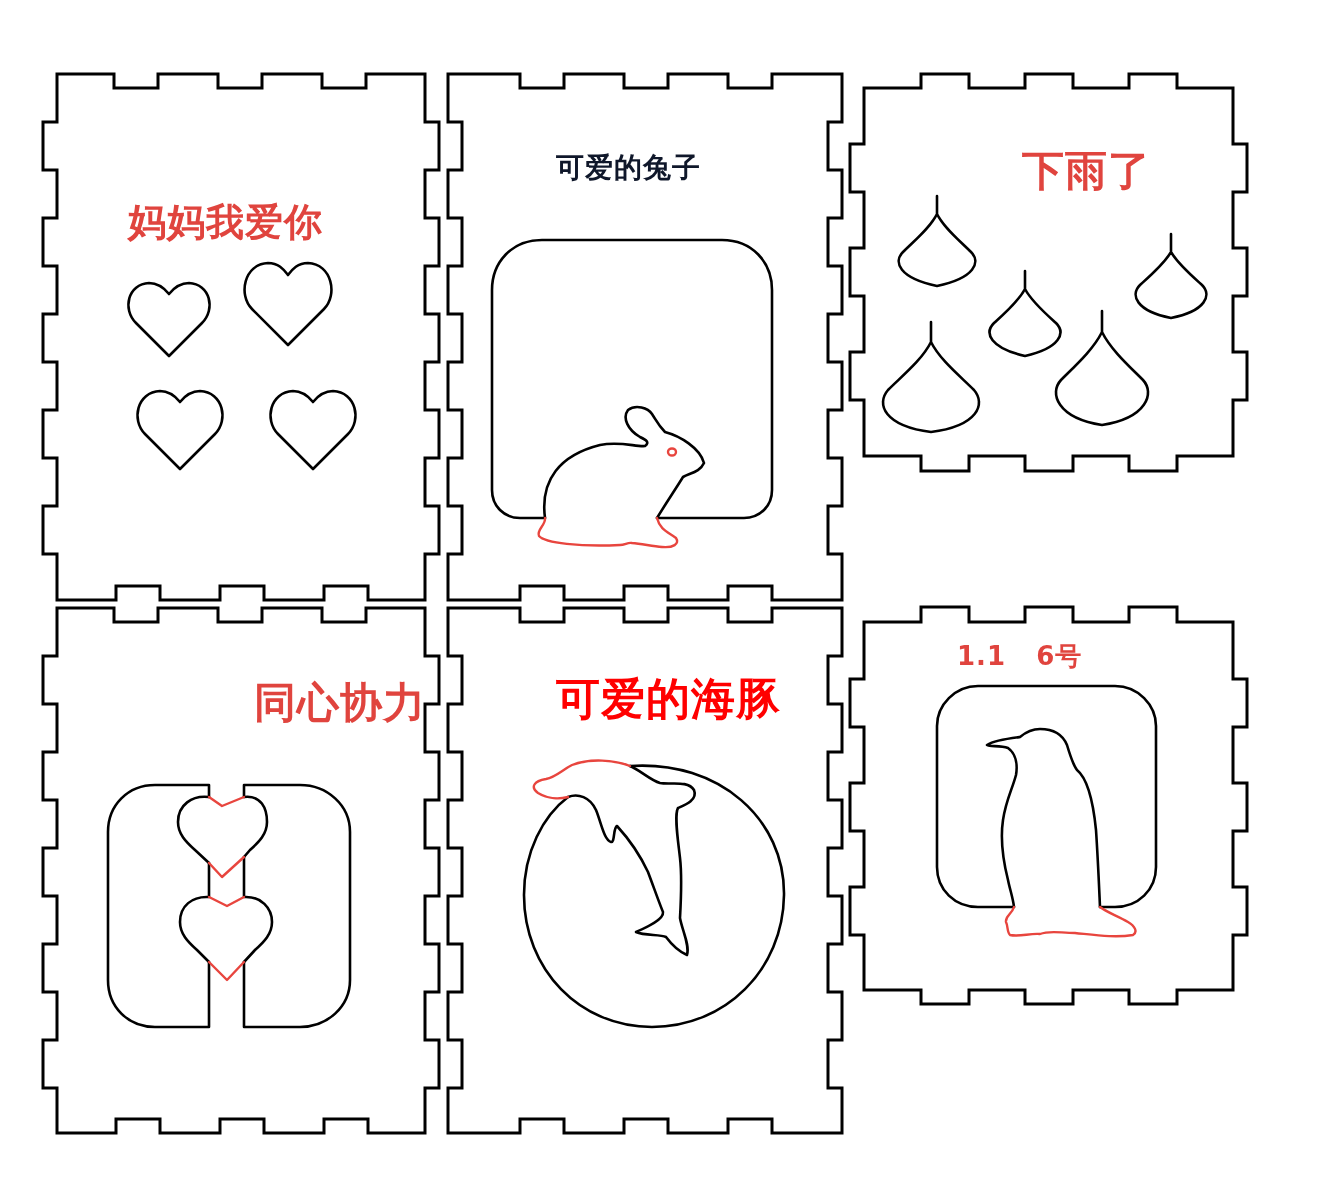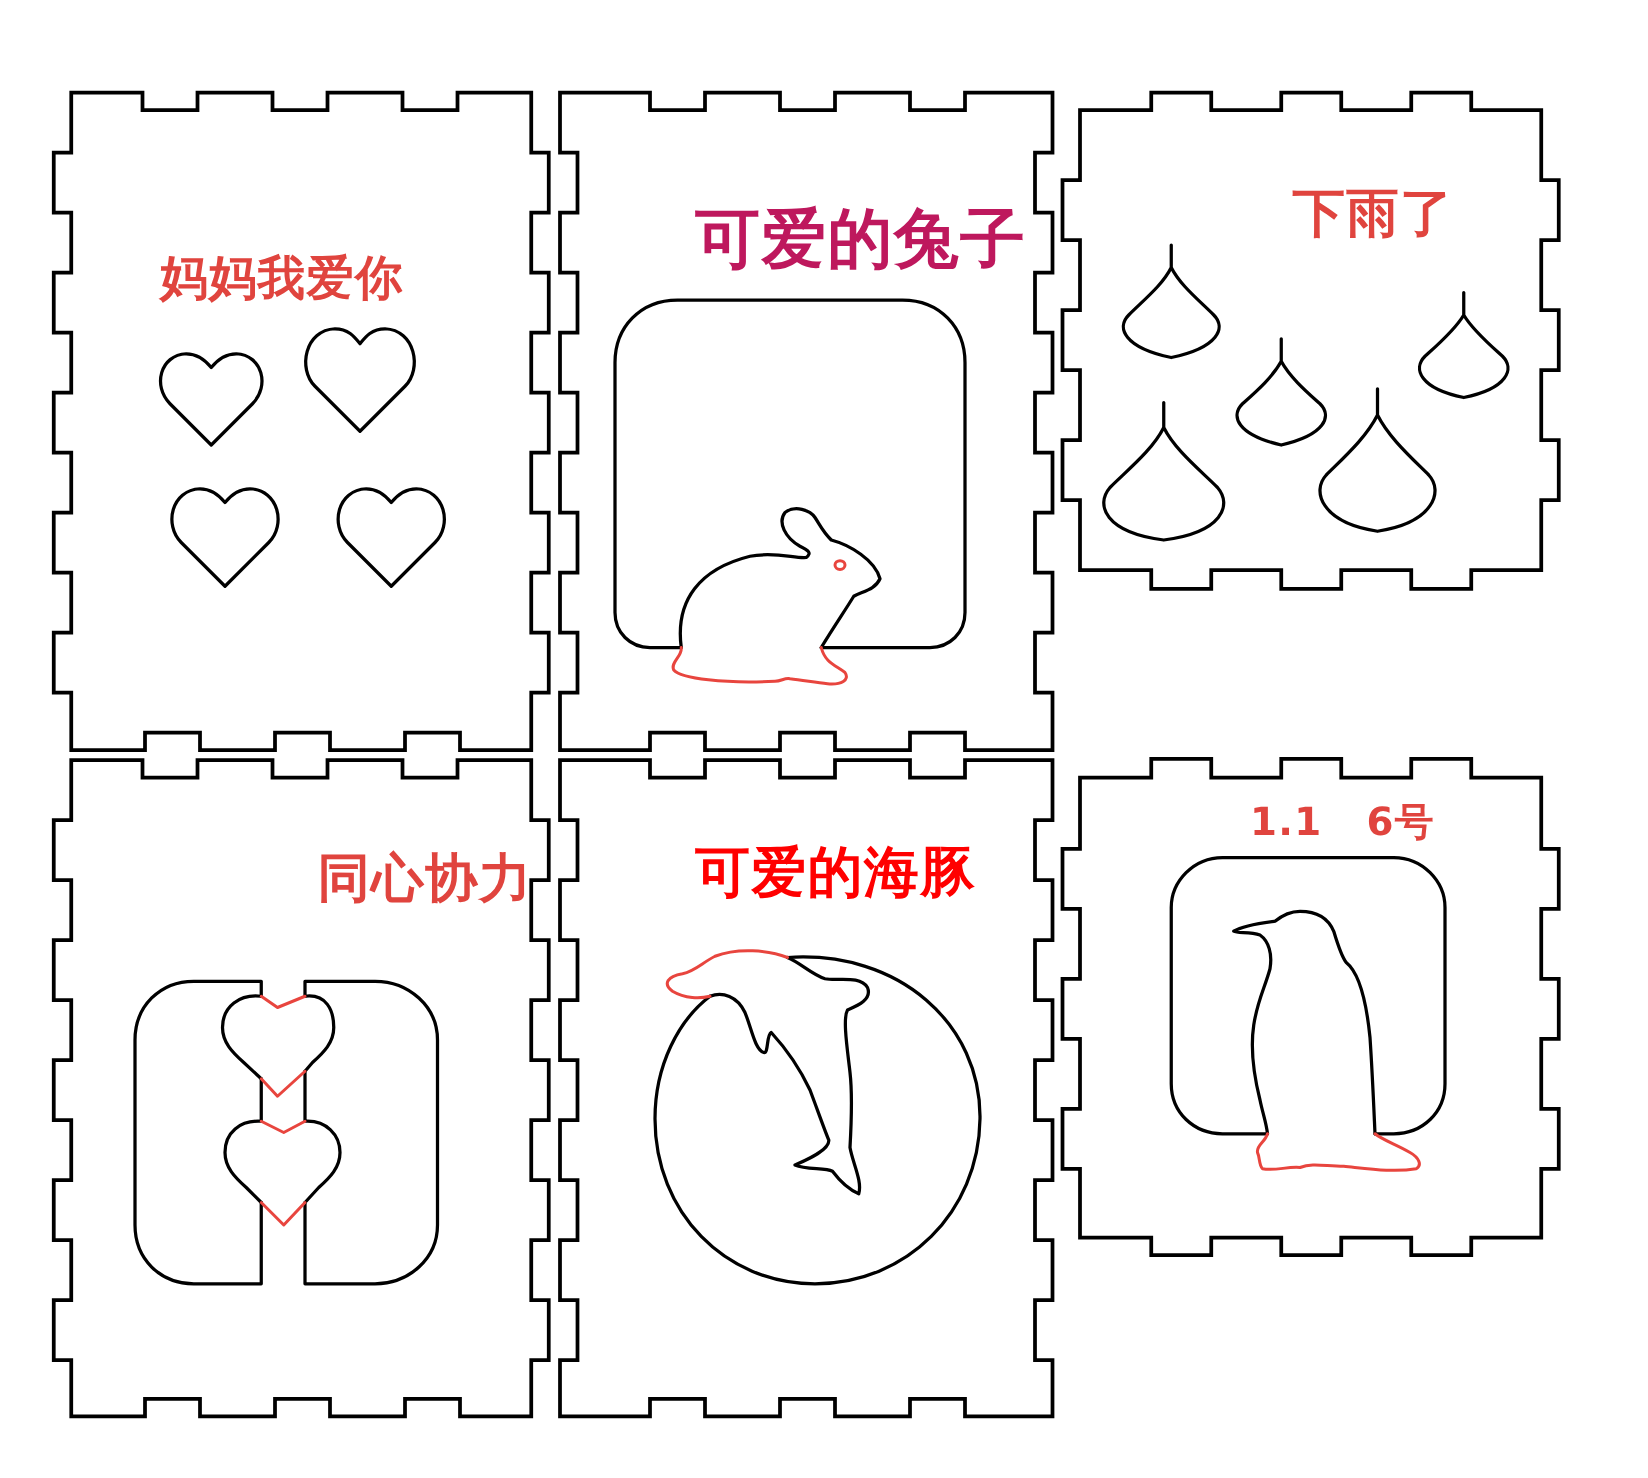--- a/index.html
+++ b/index.html
@@ -88,17 +88,17 @@
          V679 H1247 V727 H1233 V783 H1247 V831 H1233 V887 H1247 V935 H1233 V990
          H1177 V1004 H1129 V990 H1073 V1004 H1025 V990 H969 V1004 H921 V990 H864
          V935 H850 V887 H864 V831 H850 V783 H864 V727 H850 V679 H864 Z"></path>
     <path class="cut-thin" d="M1014,907 H978 C955,907 937,890 937,867 V726 C937,705 955,686 978,686 H1115 C1138,686 1156,705 1156,726 V867 C1156,890 1138,907 1115,907 H1100"></path>
     <path class="cut-thin" d="M1014,907 C1013,898 1010,890 1008,880 C1003,860 1000,840 1003,820 C1006,800 1012,790 1016,775 C1018,763 1015,753 1008,748 C1000,745 990,747 987,745 C995,740 1012,738 1020,737 C1026,732 1033,729 1040,729 C1052,729 1062,733 1067,745 C1070,755 1073,765 1077,770 C1087,778 1093,800 1096,830 C1098,860 1099,885 1100,907"></path>
     <path class="score" d="M1014,907 C1012,914 1005,916 1006,922 C1008,926 1007,932 1010,935 C1020,937 1030,933 1040,934 C1050,930 1060,933 1075,933 C1095,935 1115,938 1133,935 C1138,932 1135,926 1128,922 C1118,916 1106,912 1100,907"></path>
   </g>
 </svg>
 
 <div class="label" id="title-1" style="left: 128px; top: 203px; font-size: 38px; color: rgb(224, 68, 62); white-space: pre; text-align: right;">妈妈我爱你</div>
-<div class="label" id="title-2" style="left: 556px; top: 166px; font-size: 52px; color: #be185d; white-space: pre;">可爱的兔子</div>
-<div class="label" id="title-3" style="left: 1022px; top: 150px; font-size: 42px; color: rgb(224, 68, 62); white-space: pre; margin-left: 12px;">下雨了</div>
+<div class="label" id="title-2" style="left: 556px; top: 154px; font-size: 28px; color: #0f172a; white-space: pre;">可爱的兔子</div>
+<div class="label" id="title-3" style="left: 1022px; top: 150px; font-size: 42px; color: rgb(224, 68, 62); white-space: pre;">下雨了</div>
 <div class="label" id="title-4" style="left: 206px; top: 682px; font-size: 42px; color: rgb(224, 68, 62); white-space: pre; margin-left: 48px;">同心协力</div>
 <div class="label" id="title-5" style="left: 556px; top: 680px; font-size: 44px; color: rgb(255, 0, 0); white-space: pre; font-family: Liberation Mono, monospace;">可爱的海豚</div>
-<div class="label" id="title-6" style="left: 1000px; top: 643px; font-size: 31px; color: rgb(224, 68, 62); white-space: pre;">1.1   6号</div>
+<div class="label" id="title-6" style="left: 957px; top: 643px; font-size: 26px; color: rgb(224, 68, 62); white-space: pre;">1.1   6号</div>
 
 </body></html>

